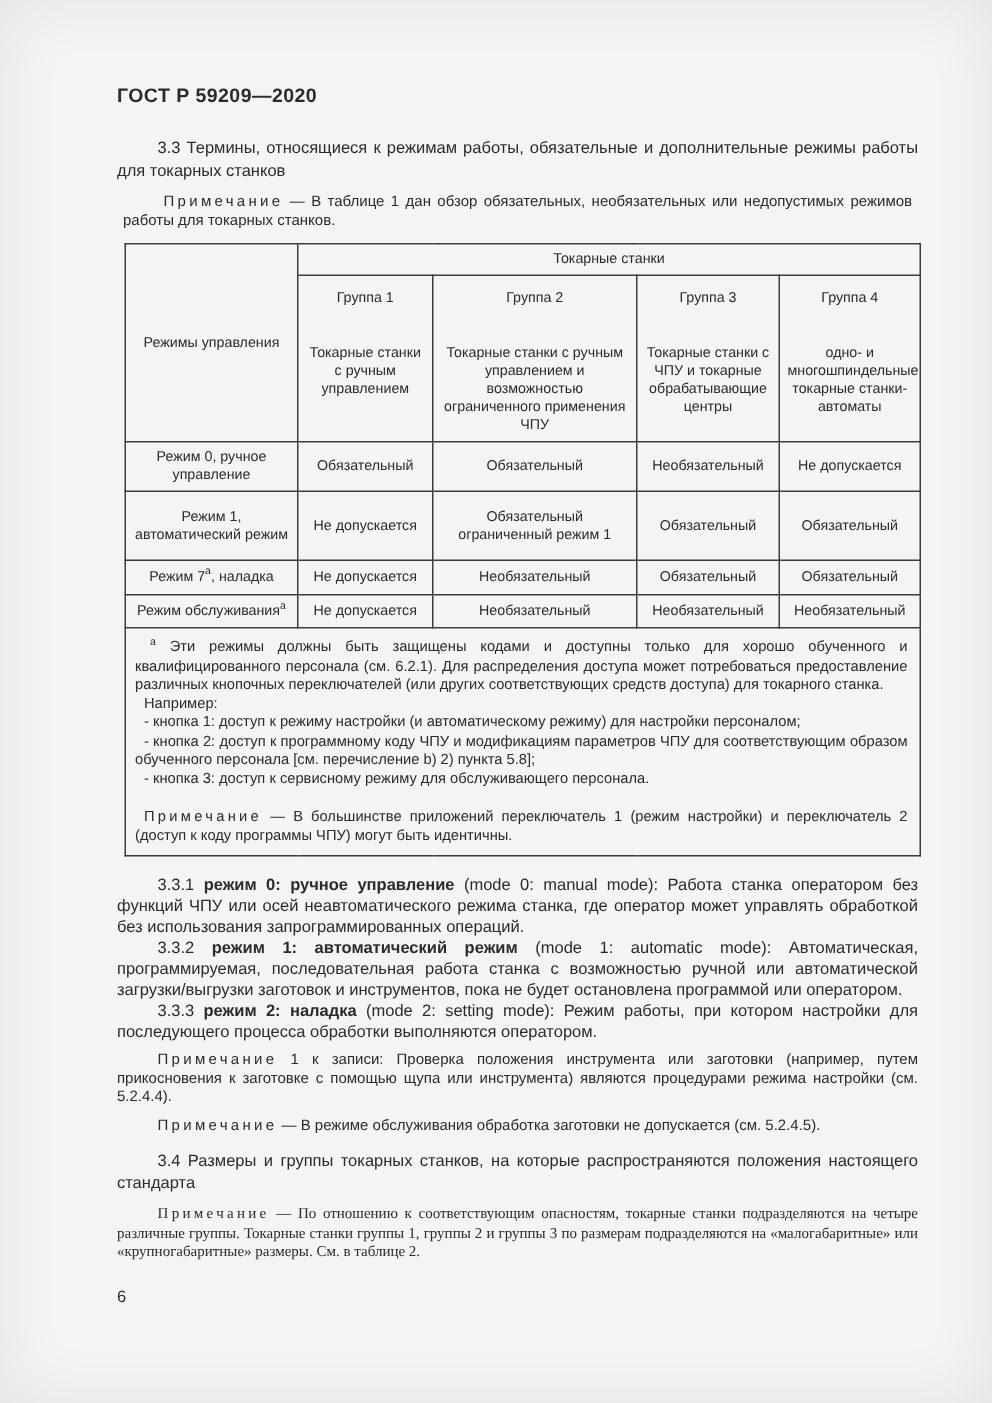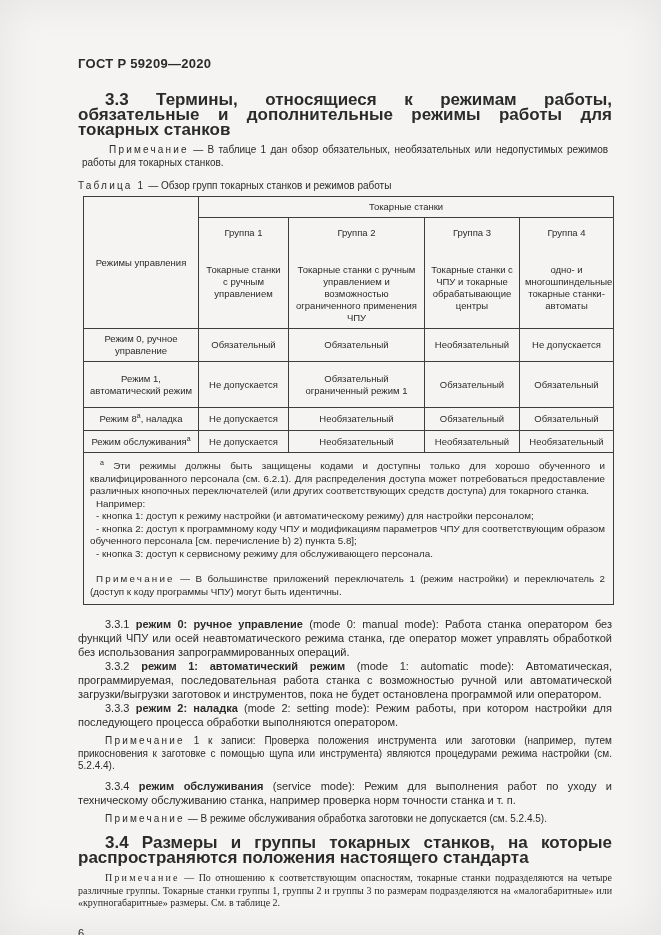--- a/index.html
+++ b/index.html
@@ -19,21 +19,21 @@
   .page{
     width:661px;height:767px;
     padding:56px 49px 0 78px;
     position:relative;
   }
   .doc-header{
     font-size:13px;font-weight:bold;letter-spacing:.3px;
     margin-bottom:21px;
   }
   .section-heading{
-    font-size:17px;font-weight:bold;line-height:15px;
+    font-size:11px;font-weight:normal;line-height:15px;
     text-align:justify;text-indent:27px;
     margin-bottom:7px;
   }
   .para{
     font-size:11px;line-height:14px;
     text-align:justify;text-indent:27px;
   }
   .note{
     font-size:10px;line-height:12.5px;
     text-align:justify;text-indent:27px;
@@ -88,21 +88,20 @@
 <body>
 
 <div class="page">
 
   <div class="doc-header">ГОСТ Р 59209—2020</div>
 
   <div class="section-heading">3.3 Термины, относящиеся к режимам работы, обязательные и дополнительные режимы работы для токарных станков</div>
 
   <p class="note"><span class="note-label">Примечание</span> <span>— В таблице 1 дан обзор обязательных, необязательных или недопустимых режимов работы для токарных станков.</span></p>
 
-  <p class="table-caption"><span class="caption-label">Таблица 1</span> <span>— Обзор групп токарных станков и режимов работы</span></p>
 
   <table>
     <colgroup>
       <col style="width:115px">
         <col style="width:90px">
         <col style="width:136px">
         <col style="width:95px">
         <col style="width:94px">
     </colgroup>
     <tbody>
@@ -136,21 +135,21 @@
       <td>Не допускается</td>
     </tr>
     <tr class="r1">
       <td class="c-label"><span>Режим 1, автоматический режим</span><sup></sup><span></span></td>
       <td>Не допускается</td>
       <td>Обязательный ограниченный режим 1</td>
       <td>Обязательный</td>
       <td>Обязательный</td>
     </tr>
     <tr class="r2">
-      <td class="c-label"><span>Режим 8</span><sup>a</sup><span>, наладка</span></td>
+      <td class="c-label"><span>Режим 7</span><sup>a</sup><span>, наладка</span></td>
       <td>Не допускается</td>
       <td>Необязательный</td>
       <td>Обязательный</td>
       <td>Обязательный</td>
     </tr>
     <tr class="r3">
       <td class="c-label"><span>Режим обслуживания</span><sup>a</sup><span></span></td>
       <td>Не допускается</td>
       <td>Необязательный</td>
       <td>Необязательный</td>
@@ -169,21 +168,20 @@
   </tbody>
     </table>
 
   <div class="defs">
     <p class="para"><span>3.3.1</span> <b>режим 0: ручное управление</b> <span>(mode 0: manual mode): Работа станка оператором без функций ЧПУ или осей неавтоматического режима станка, где оператор может управлять обработкой без использования запрограммированных операций.</span></p>
     <p class="para"><span>3.3.2</span> <b>режим 1: автоматический режим</b> <span>(mode 1: automatic mode): Автоматическая, программируемая, последовательная работа станка с возможностью ручной или автоматической загрузки/выгрузки заготовок и инструментов, пока не будет остановлена программой или оператором.</span></p>
     <p class="para"><span>3.3.3</span> <b>режим 2: наладка</b> <span>(mode 2: setting mode): Режим работы, при котором настройки для последующего процесса обработки выполняются оператором.</span></p>
 
     <p class="note note-tight"><span class="note-label">Примечание</span> <span>1 к записи: Проверка положения инструмента или заготовки (например, путем прикосновения к заготовке с помощью щупа или инструмента) являются процедурами режима настройки (см. 5.2.4.4).</span></p>
 
-    <p class="para"><span>3.3.4</span> <b>режим обслуживания</b> <span>(service mode): Режим для выполнения работ по уходу и техническому обслуживанию станка, например проверка норм точности станка и т. п.</span></p>
 
     <p class="note note-tight"><span class="note-label">Примечание</span> <span>— В режиме обслуживания обработка заготовки не допускается (см. 5.2.4.5).</span></p>
   </div>
 
   <div class="section-heading section-heading-2">3.4 Размеры и группы токарных станков, на которые распространяются положения настоящего стандарта</div>
 
   <p class="note final-note"><span class="note-label">Примечание</span> <span>— По отношению к соответствующим опасностям, токарные станки подразделяются на четыре различные группы. Токарные станки группы 1, группы 2 и группы 3 по размерам подразделяются на «малогабаритные» или «крупногабаритные» размеры. См. в таблице 2.</span></p>
 
   <div class="page-number">6</div>
 

